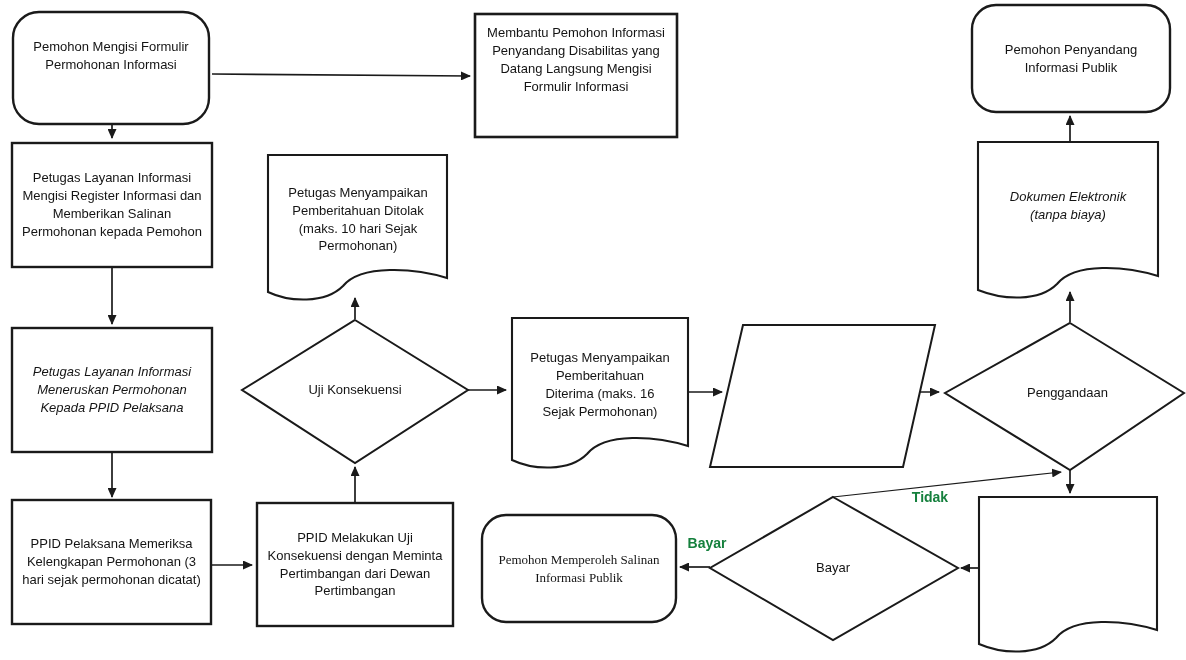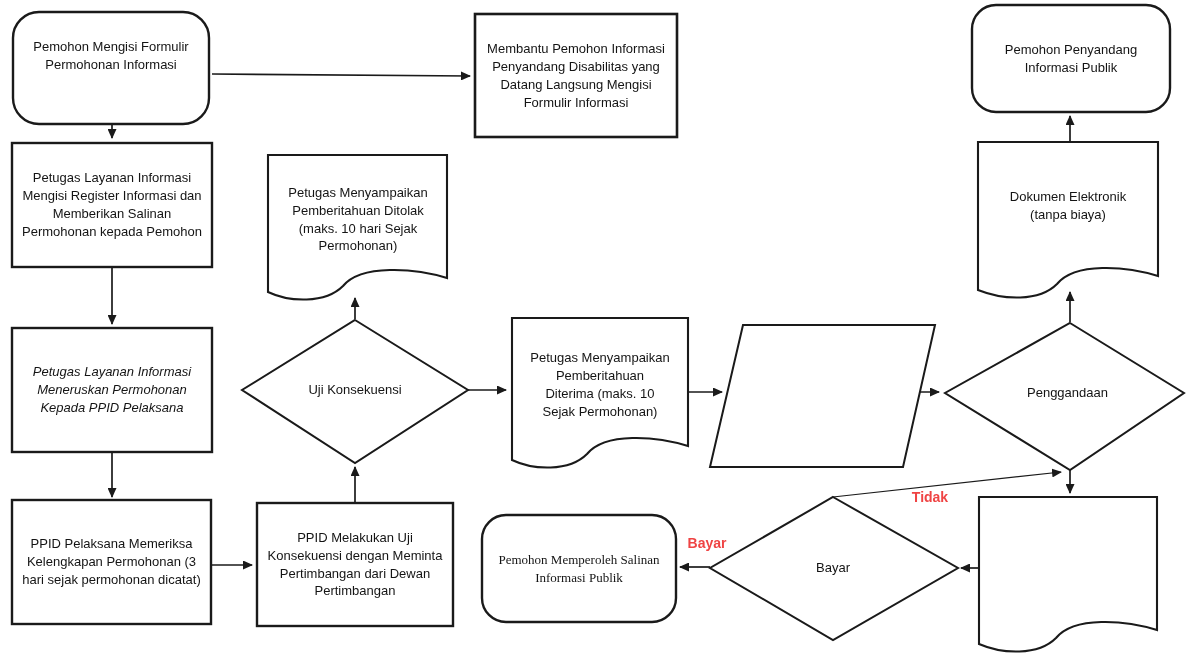--- a/index.html
+++ b/index.html
@@ -7,21 +7,21 @@
     position:relative;width:1186px;height:660px;background:#fff;overflow:hidden;
     font-family:"Liberation Sans","DejaVu Sans",sans-serif;color:#141414;
   }
   #shapes{position:absolute;left:0;top:0;}
   .lbl{
     position:absolute;display:flex;align-items:center;justify-content:center;
     text-align:center;font-size:13px;line-height:1.38;color:#141414;
     white-space:pre-line;
   }
   .edge-lbl{
-    position:absolute;font-size:14px;font-weight:bold;color:#ef4444;text-align:center;
+    position:absolute;font-size:14px;font-weight:bold;color:#15803d;text-align:center;
   }
 </style>
 </head>
 <body>
 
 <div id="canvas">
 
   <svg id="shapes" width="1186" height="660" viewBox="0 0 1186 660">
     <defs>
       <marker id="arr" markerWidth="11" markerHeight="9" refX="9" refY="4.5" orient="auto" markerUnits="userSpaceOnUse">
@@ -77,30 +77,30 @@
   <div class="lbl" style="left:26px;top:332px;width:172px;height:116px;font-style:italic;">Petugas Layanan Informasi Meneruskan Permohonan Kepada PPID Pelaksana</div>
 
   <div class="lbl" style="left:20px;top:504px;width:183px;height:116px;">PPID Pelaksana Memeriksa Kelengkapan Permohonan (3 hari sejak permohonan dicatat)</div>
 
   <div class="lbl" style="left:265px;top:507px;width:180px;height:115px;">PPID Melakukan Uji Konsekuensi dengan Meminta Pertimbangan dari Dewan Pertimbangan</div>
 
   <div class="lbl" style="left:280px;top:162px;width:156px;height:115px;">Petugas Menyampaikan Pemberitahuan Ditolak (maks. 10 hari Sejak Permohonan)</div>
 
   <div class="lbl" style="left:285px;top:348px;width:140px;height:84px;">Uji Konsekuensi</div>
 
-  <div class="lbl" style="left:530px;top:324px;width:140px;height:122px;">Petugas Menyampaikan Pemberitahuan Diterima (maks. 10 Sejak Permohonan)</div>
+  <div class="lbl" style="left:530px;top:324px;width:140px;height:122px;">Petugas Menyampaikan Pemberitahuan Diterima (maks. 16 Sejak Permohonan)</div>
 
-  <div class="lbl" style="left:484px;top:20px;width:184px;height:112px;">Membantu Pemohon Informasi Penyandang Disabilitas yang Datang Langsung Mengisi Formulir Informasi</div>
+  <div class="lbl" style="left:484px;top:4px;width:184px;height:112px;">Membantu Pemohon Informasi Penyandang Disabilitas yang Datang Langsung Mengisi Formulir Informasi</div>
 
 
   <div class="lbl" style="left:980px;top:372px;width:175px;height:42px;">Penggandaan</div>
 
   <div class="lbl" style="left:982px;top:12px;width:178px;height:94px;">Pemohon Penyandang Informasi Publik</div>
 
-  <div class="lbl" style="left:992px;top:152px;width:152px;height:108px;">Dokumen Elektronik (tanpa biaya)</div>
+  <div class="lbl" style="left:992px;top:152px;width:152px;height:108px;font-style:italic;">Dokumen Elektronik (tanpa biaya)</div>
 
 
   <div class="lbl" style="left:778px;top:546px;width:110px;height:44px;">Bayar</div>
 
   <div class="lbl" style="left:494px;top:521px;width:170px;height:95px;font-family:Liberation Serif, serif;">Pemohon Memperoleh Salinan Informasi Publik</div>
 
   <div class="edge-lbl" style="left:903px;top:489px;width:54px;">Tidak</div>
 
   <div class="edge-lbl" style="left:679px;top:535px;width:56px;">Bayar</div>
 

